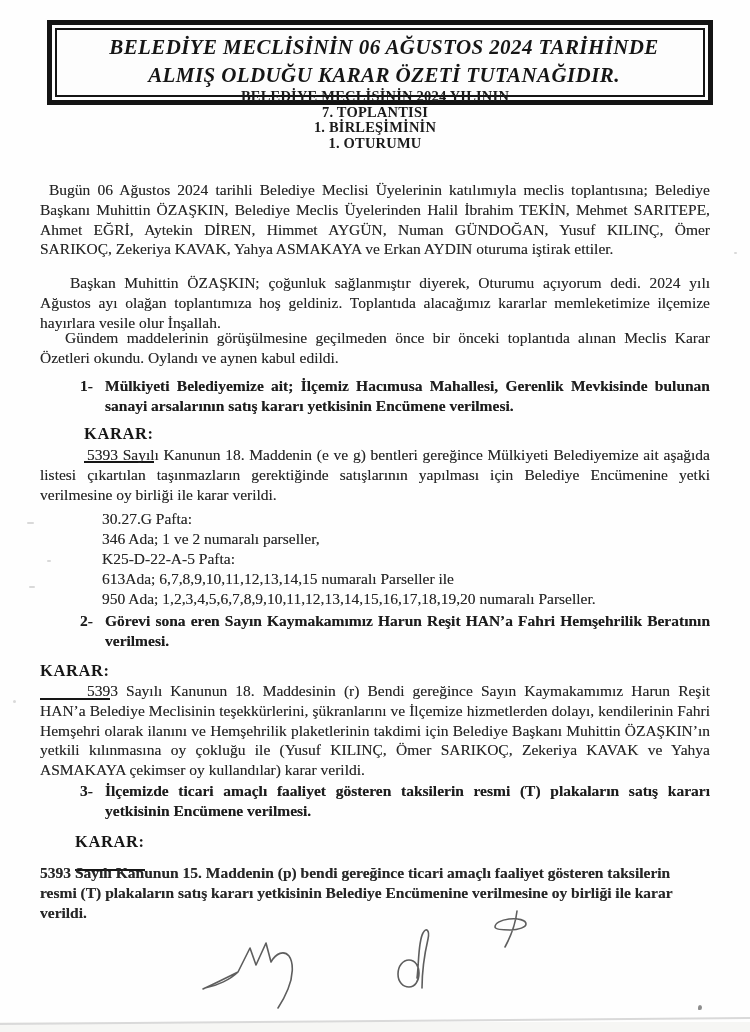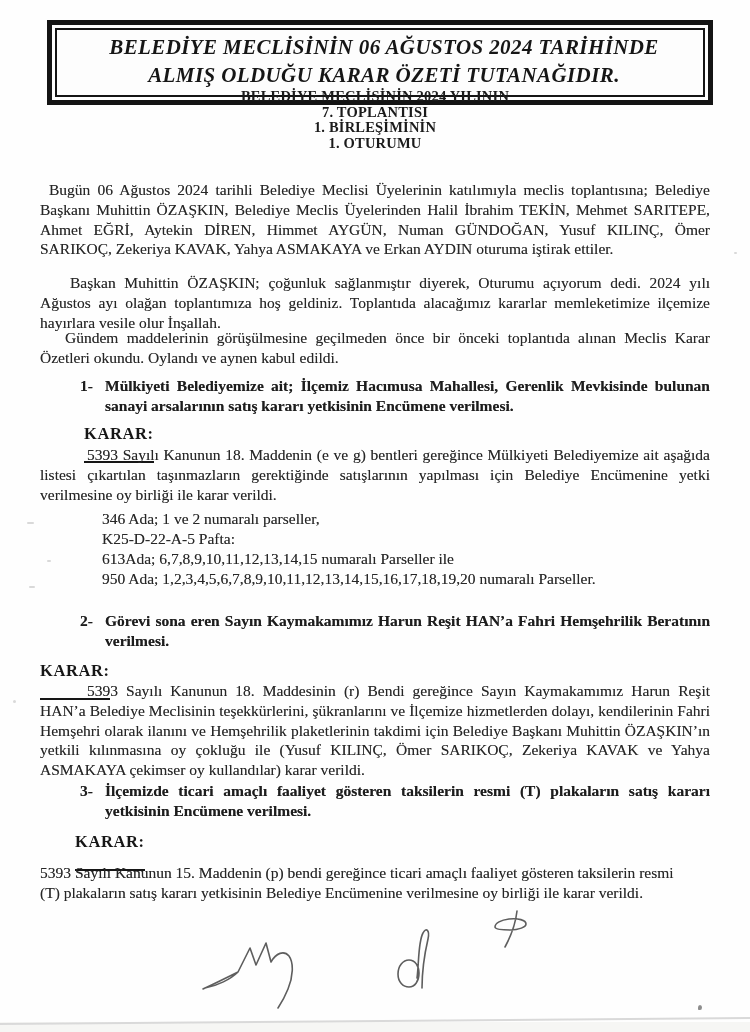--- a/index.html
+++ b/index.html
@@ -80,21 +80,21 @@
   .kh2{left:40px;top:661px;}
   .kh3{left:75px;top:832px;}
   .karar-text{
     position:absolute;left:40px;right:40px;margin:0;
     font-size:15.5px;line-height:19.8px;
     text-align:justify;color:#272727;
     text-shadow:0 0 .4px rgba(45,45,45,.5);
   }
   .kt1{top:445px;text-indent:47px;}
   .kt2{top:681px;text-indent:47px;}
-  .kt3{top:863px;right:70px;text-align:left;text-indent:0;}
+  .kt3{top:863px;right:70px;text-align:left;text-indent:0;font-weight:bold;}
   
   .parcel-list{
     position:absolute;left:102px;top:509px;
     font-size:15.5px;line-height:20px;color:#272727;
     text-shadow:0 0 .4px rgba(45,45,45,.5);
   }
   
   .sig{position:absolute;}
   .sig path, .sig ellipse{
     fill:none;stroke:#5e5e5e;stroke-width:1.6;
@@ -148,20 +148,21 @@
 
   <div class="item item1">
     <span class="num">1-</span>
     <span>Mülkiyeti Belediyemize ait; İlçemiz Hacımusa Mahallesi, Gerenlik Mevkisinde bulunan sanayi arsalarının satış kararı yetkisinin Encümene verilmesi.</span>
   </div>
   <p class="karar-head kh1">
     <span>KARAR:</span>
   </p>
   <p class="karar-text kt1">5393 Sayılı Kanunun 18. Maddenin (e ve g) bentleri gereğince Mülkiyeti Belediyemize ait aşağıda listesi çıkartılan taşınmazların gerektiğinde satışlarının yapılması için Belediye Encümenine yetki verilmesine oy birliği ile karar verildi.</p>
   <div class="parcel-list">
+    <div>30.27.G Pafta:</div>
     <div>346 Ada; 1 ve 2 numaralı parseller,</div>
     <div>K25-D-22-A-5 Pafta:</div>
     <div>613Ada; 6,7,8,9,10,11,12,13,14,15 numaralı Parseller ile</div>
     <div>950 Ada; 1,2,3,4,5,6,7,8,9,10,11,12,13,14,15,16,17,18,19,20 numaralı Parseller.</div>
   </div>
 
   <div class="item item2">
     <span class="num">2-</span>
     <span>Görevi sona eren Sayın Kaymakamımız Harun Reşit HAN’a Fahri Hemşehrilik Beratının verilmesi.</span>
   </div>

